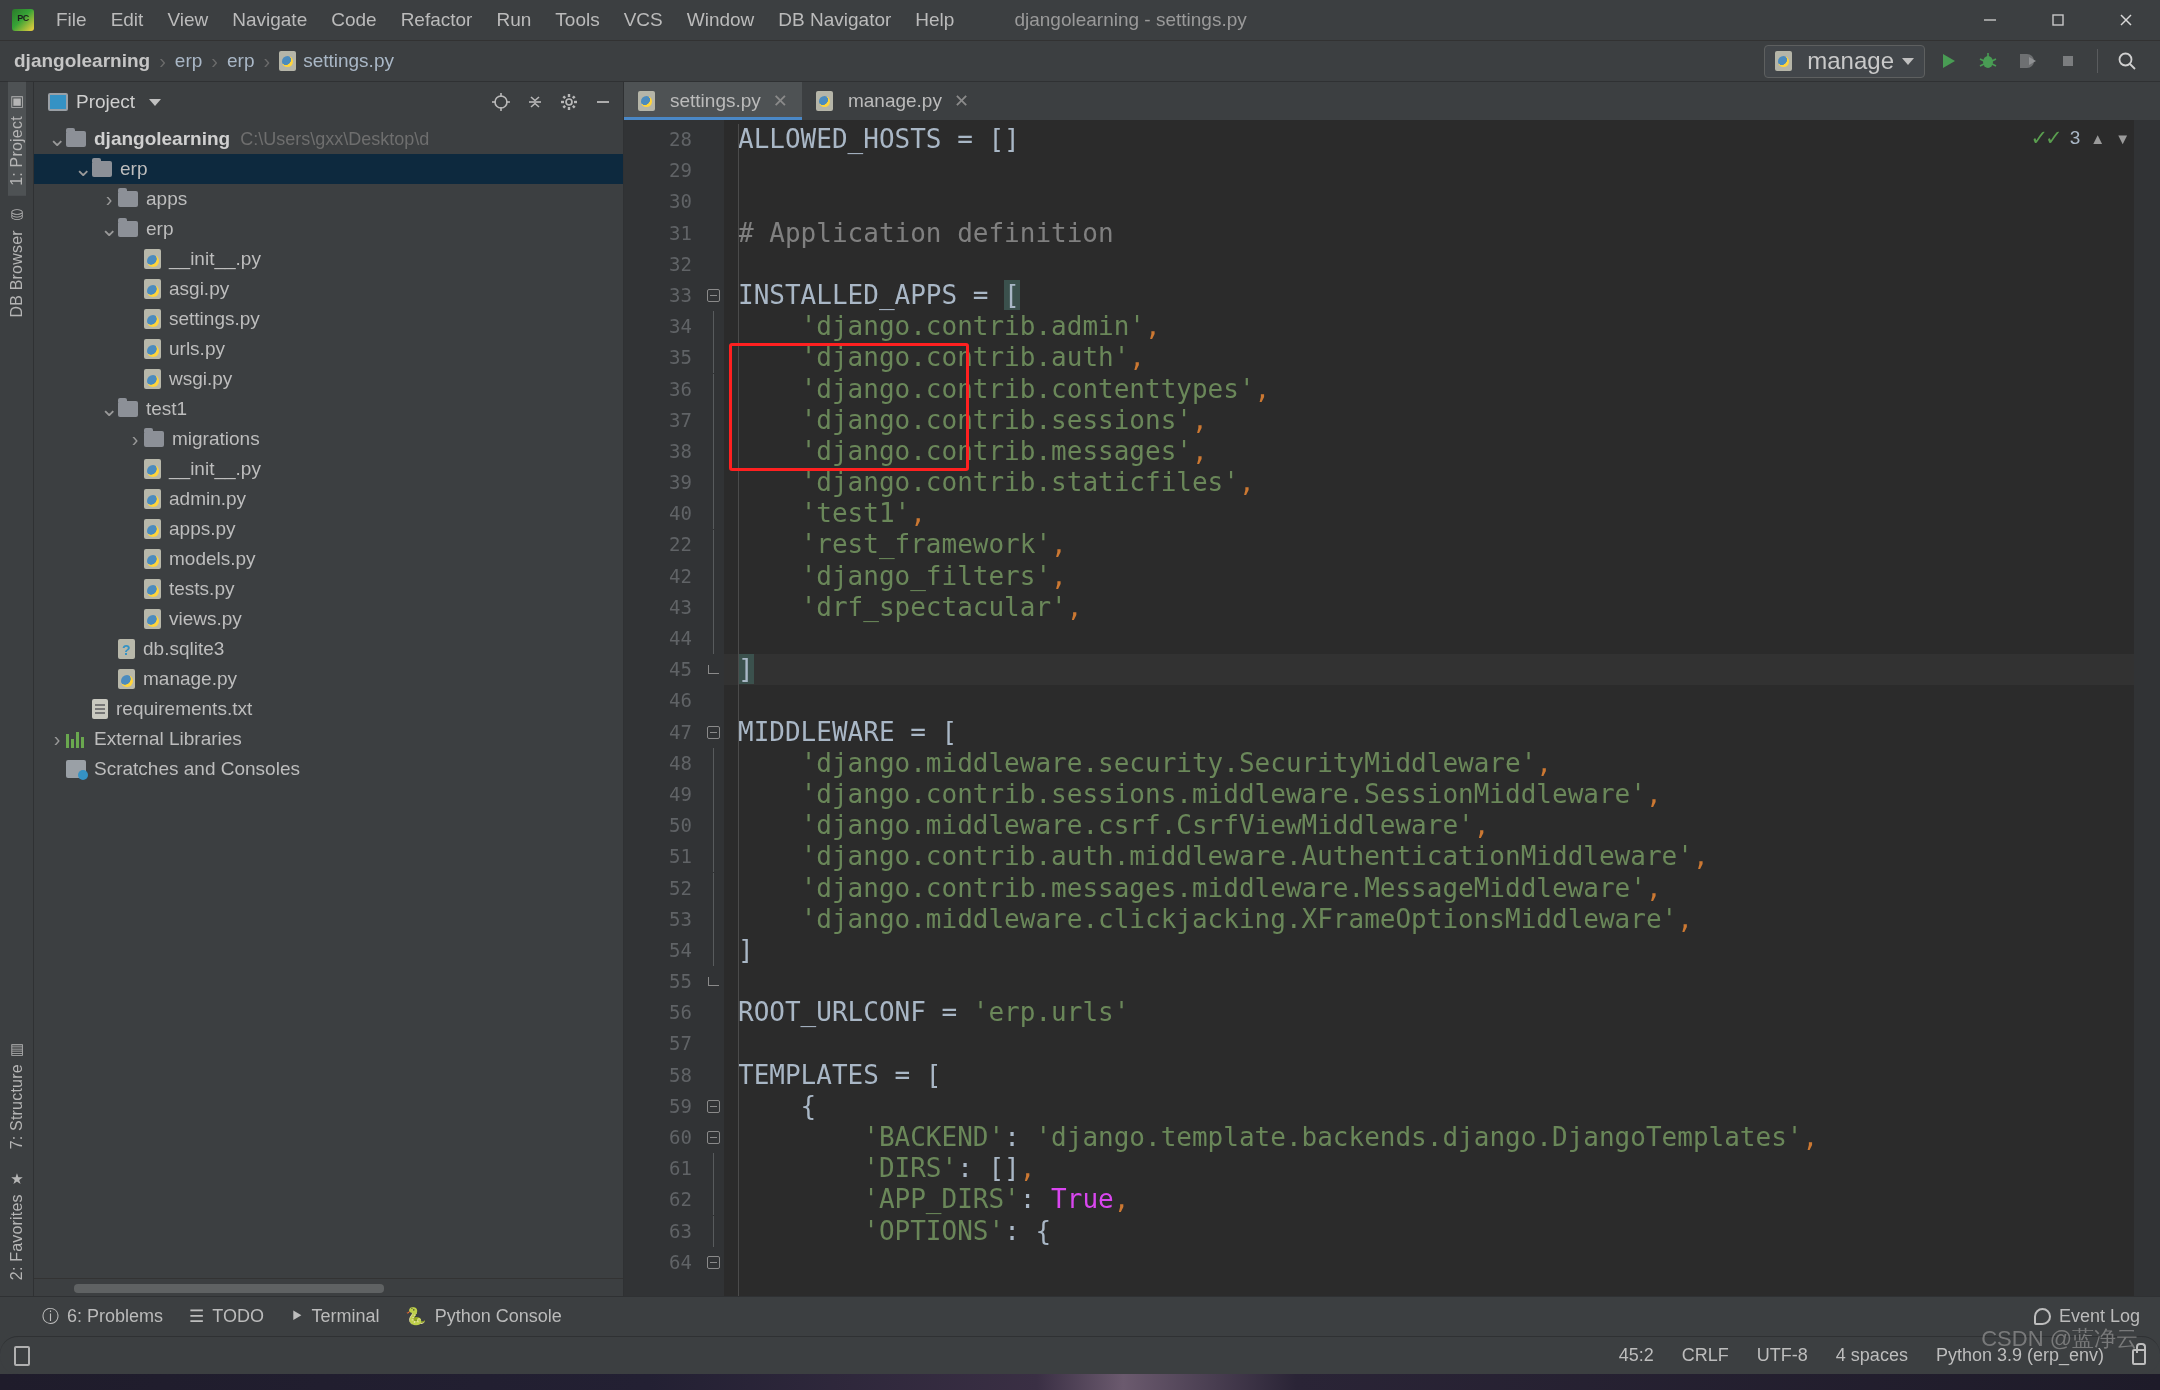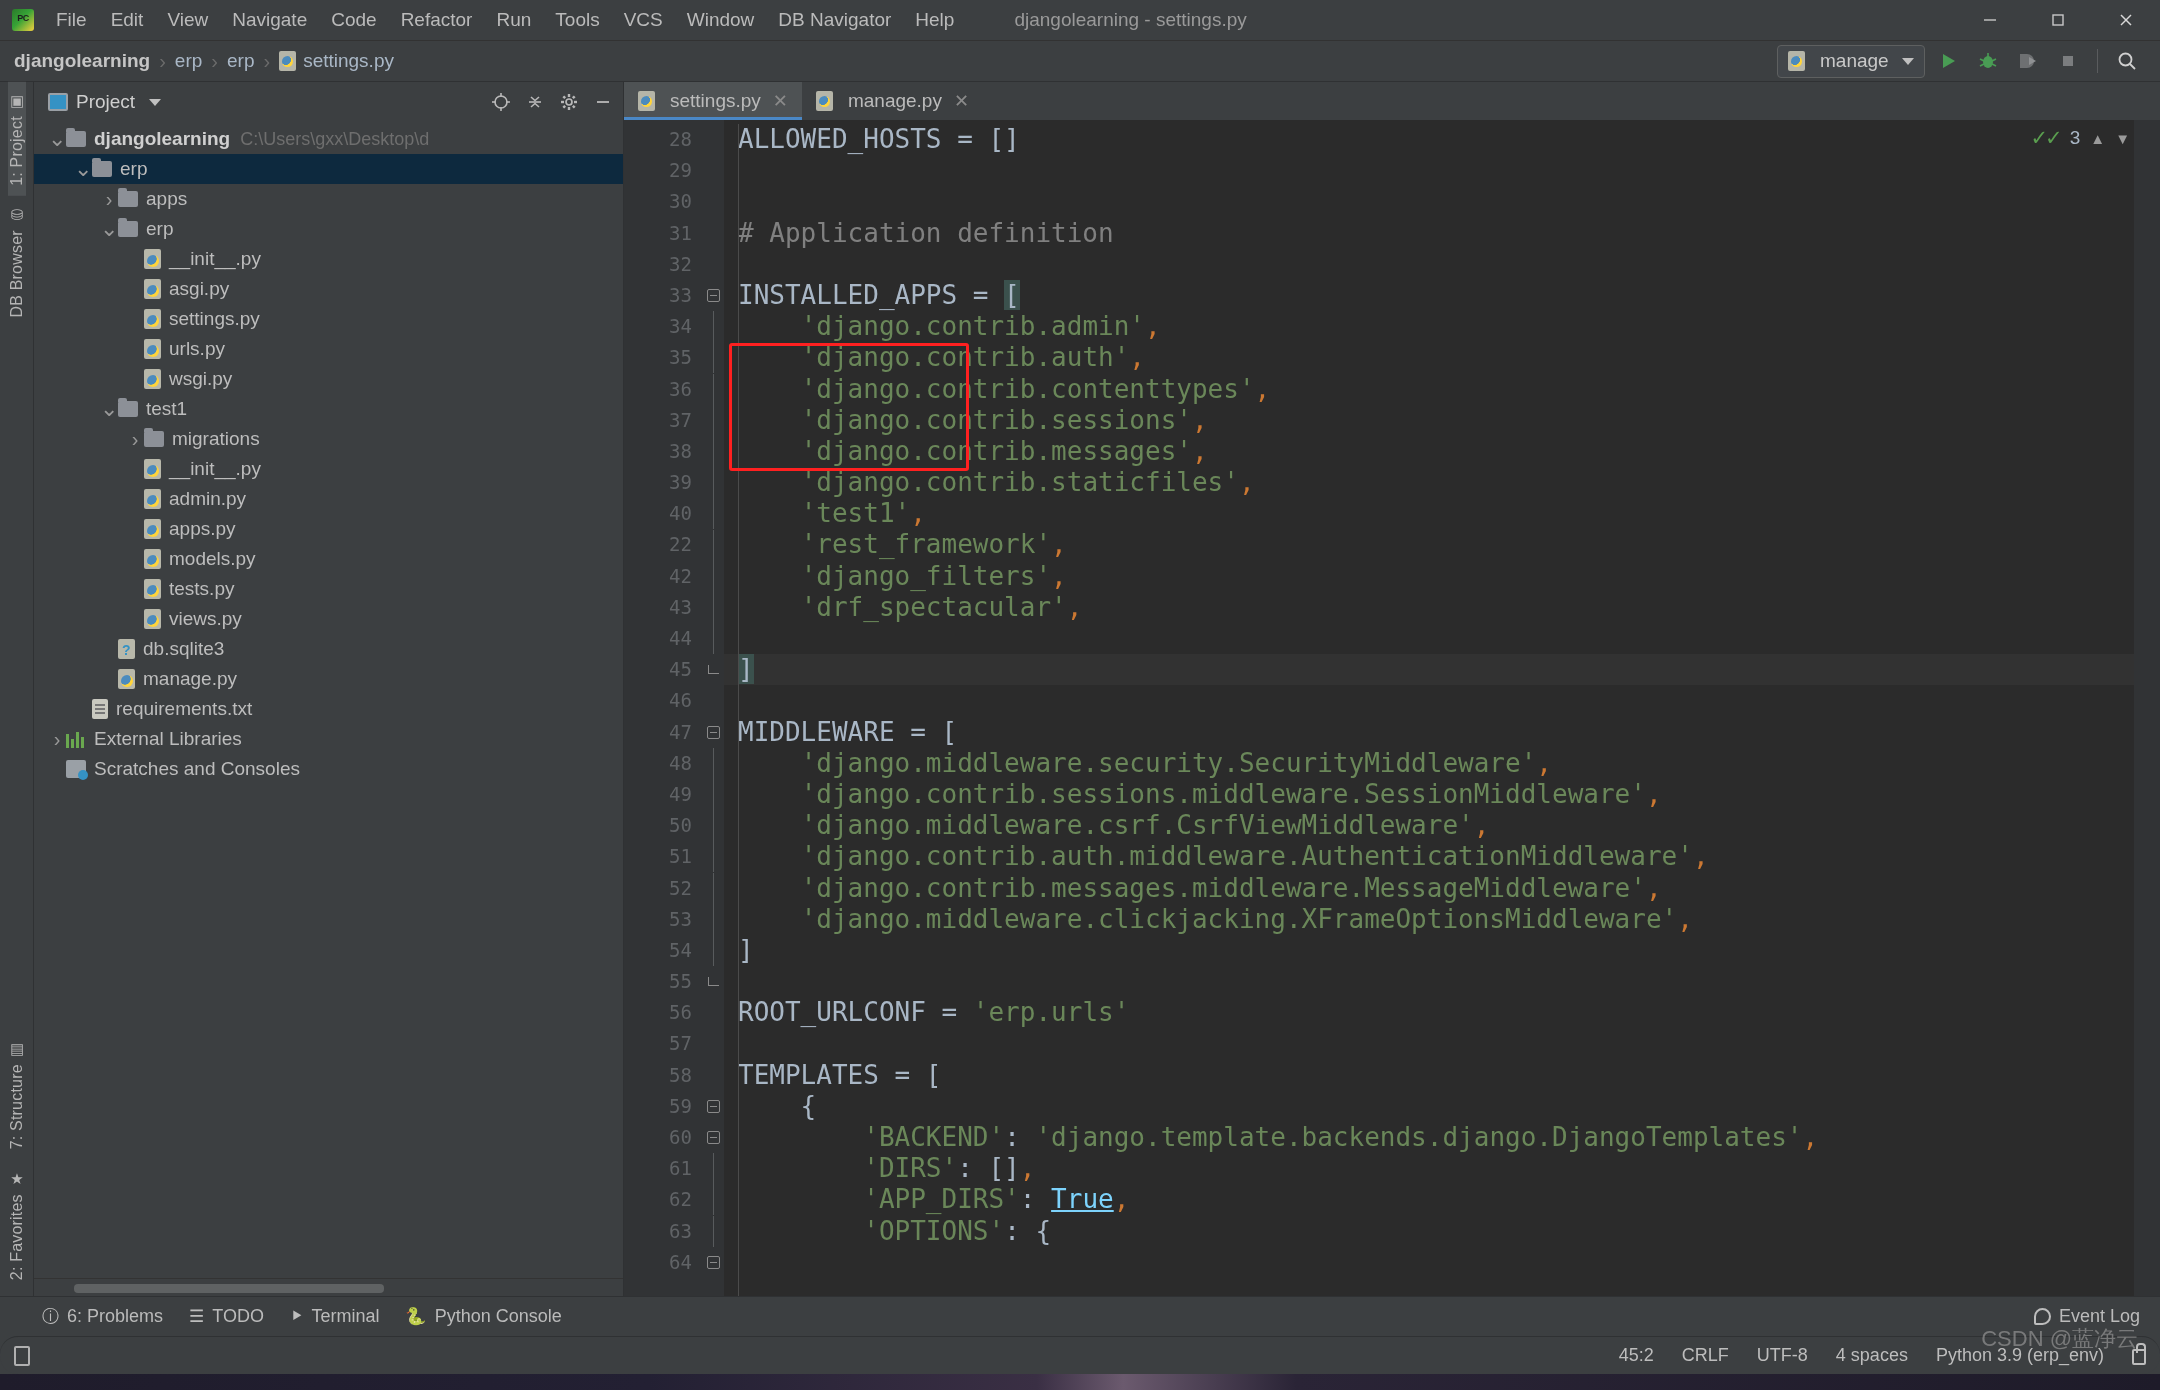--- a/index.html
+++ b/index.html
@@ -54,21 +54,21 @@
   }
   .py-ico::before{
     content:""; position:absolute; left:3px; top:5px; width:11px; height:11px; border-radius:50%;
     background: radial-gradient(circle at 35% 35%, #4b8bbe 0 48%, #ffd43b 52% 100%);
   }
   .navbar-right { margin-left: auto; display: flex; align-items: center; padding-right: 16px; gap: 6px; }
   .run-config {
     border: 1px solid #5e6060; border-radius: 4px; height: 33px; display: flex; align-items: center;
     padding: 0 10px; gap: 8px; background: #42464a; min-width: 148px;
   }
-  .run-config .label { color: #c9c9c9; font-size: 19px; }
+  .run-config .label { color: #c9c9c9; font-size: 24px; }
   .caret-down { width:0;height:0;border-left:6px solid transparent;border-right:6px solid transparent;border-top:7px solid #c0c0c0; margin-left:auto;}
   .tb-ico { width: 34px; height: 34px; display:flex;align-items:center;justify-content:center; }
 
   
   .body-row { flex: 1 1 auto; display: flex; min-height: 0; }
 
   
   .left-rail {
     width: 34px; flex: 0 0 34px; background: #3c3f41; border-right: 1px solid #2f3133;
     display: flex; flex-direction: column; align-items: center; position: relative;
@@ -163,21 +163,21 @@
 
   .code {
     flex: 1 1 auto; position: relative; font-family: "DejaVu Sans Mono", monospace;
     font-size: 26px; padding-top: 4px; overflow: hidden; background:#2b2b2b;
   }
   .cline { height: 31.2px; line-height: 31.2px; white-space: pre; padding-left: 14px; color:#a9b7c6; }
   .cline.current { background: #323232; }          
   .s { color: #6a8759; }          
   .cm { color: #808080; }         
   .id { color: #a9b7c6; }
-  .cn { color: #7dd3fc; text-decoration: underline; }         
+  .cn { color: #d946ef; }         
   .pn { color: #cc7832; }         
   .br-hl { background:#3b514d; color:#a9b7c6; }
   .indent-guide {
     position:absolute; width:1px; background:#4b4b4b; left:0; top:0;
   }
 
   
   .insp {
     position: absolute; right: 0; top: 0; width: 26px; bottom: 0; background: #313335;
   }

